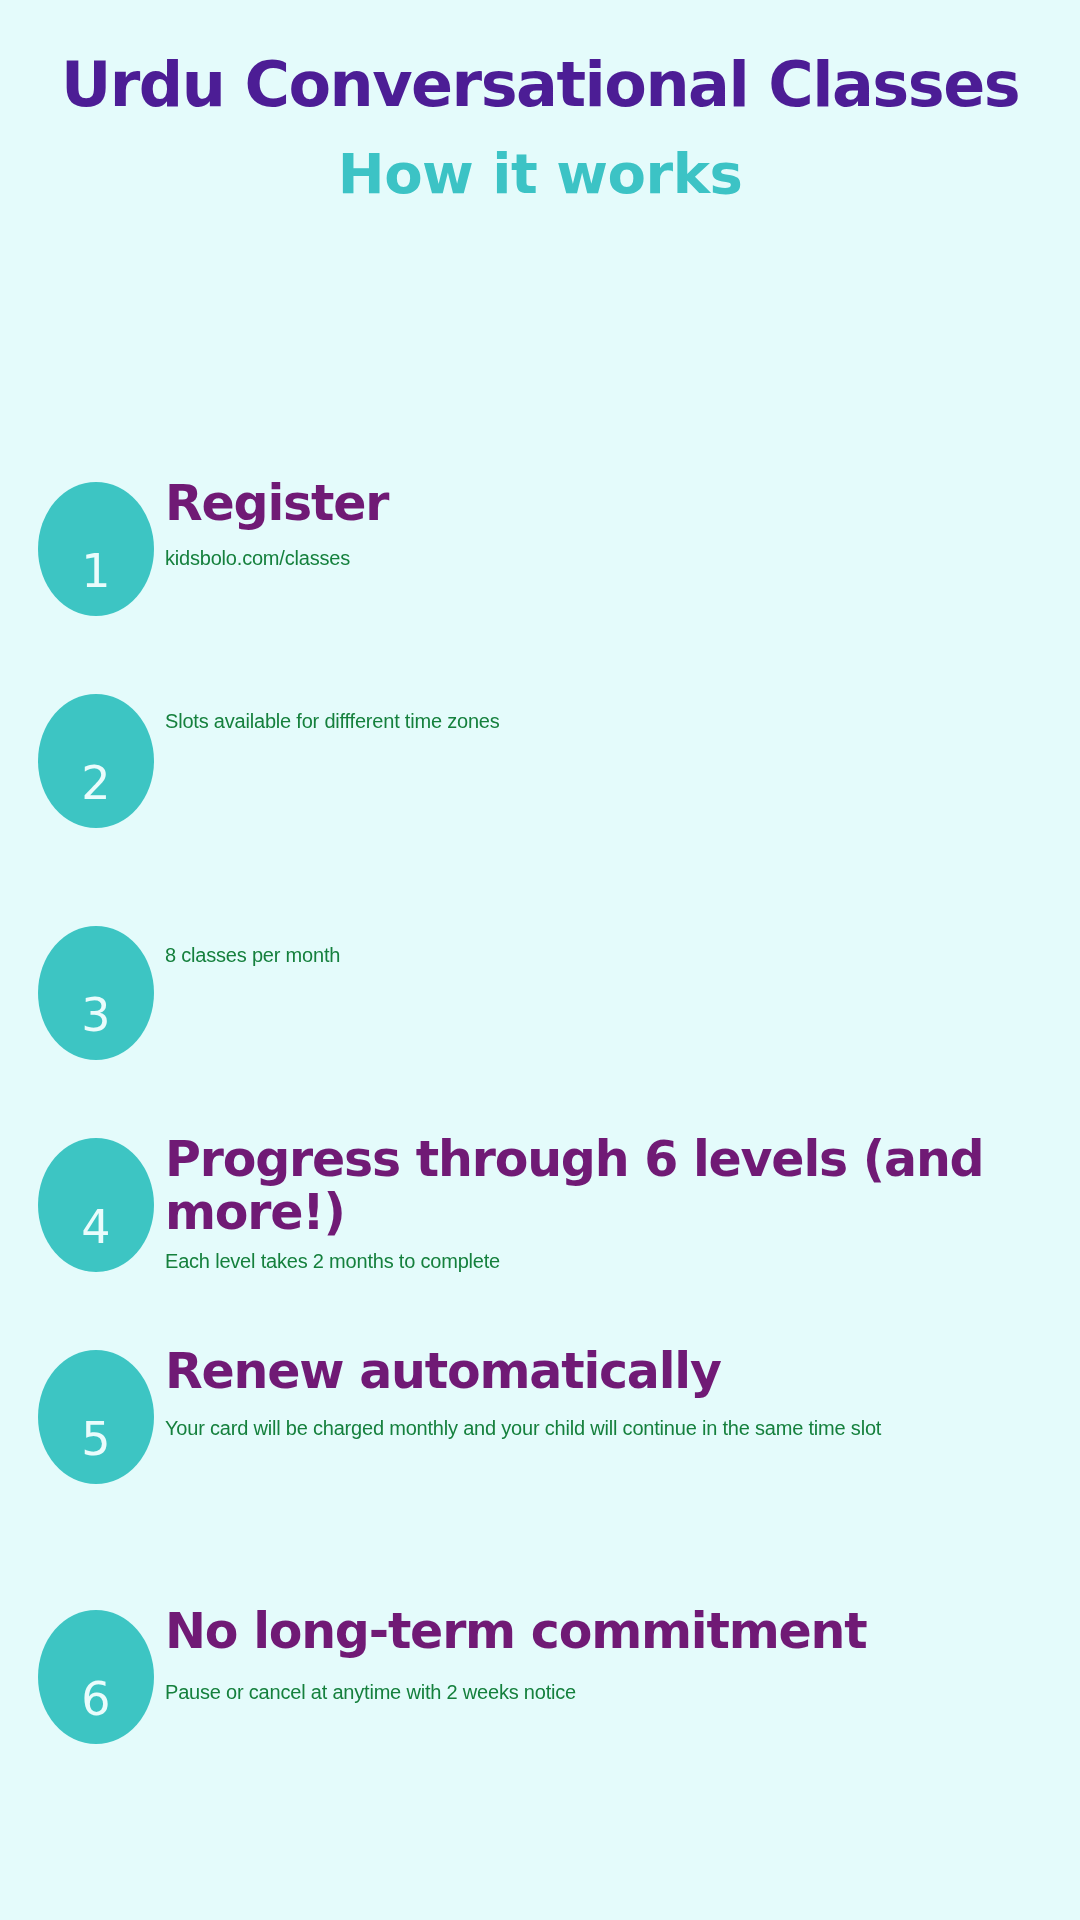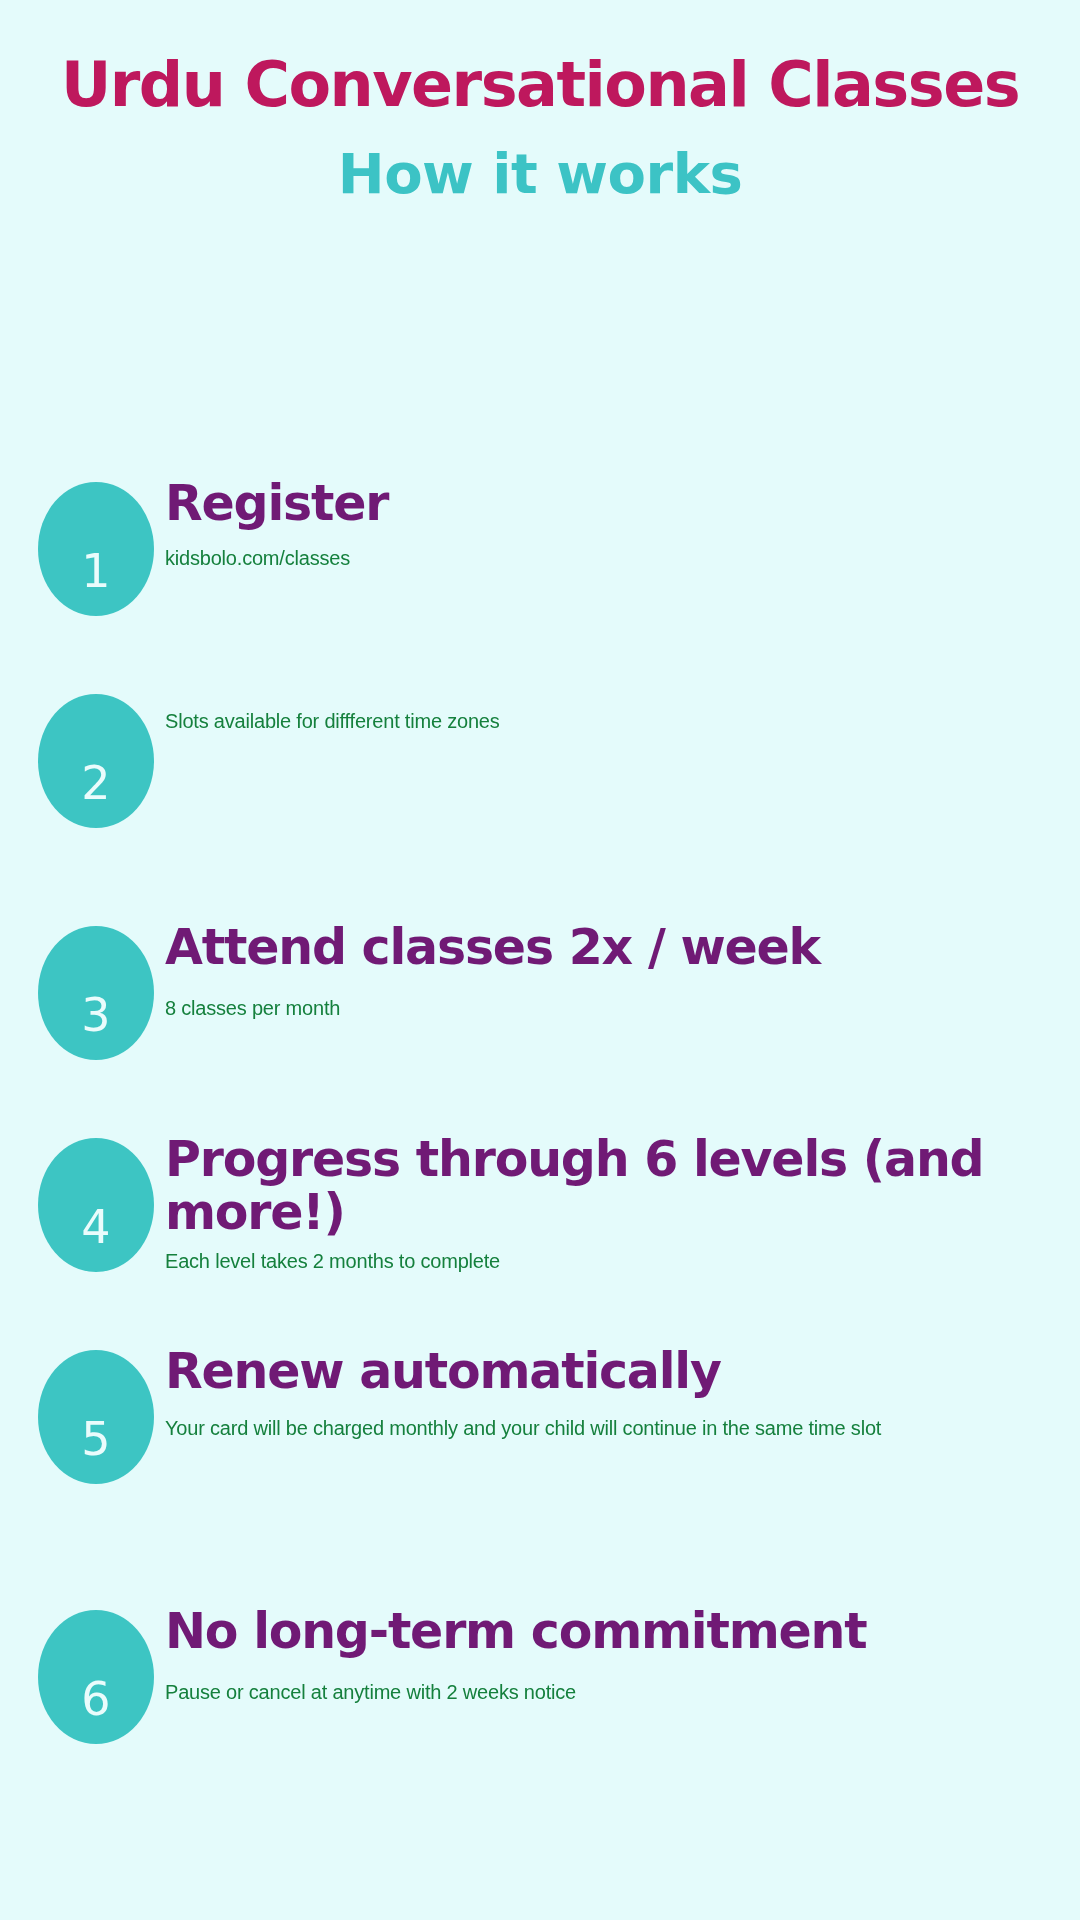--- a/index.html
+++ b/index.html
@@ -30,21 +30,21 @@
     width: 1080px;
     text-align: center;
   }
   .title {
     margin: 0;
     padding-top: 52px;
     font-family: "DejaVu Sans", sans-serif;
     font-size: 62px;
     font-weight: bold;
     letter-spacing: -1.5px;
-    color: #be185d;
+    color: #4c1d95;
     line-height: 1.05;
   }
   .subtitle {
     margin: 16px;
     padding-top: 10px;
     font-family: "DejaVu Sans", sans-serif;
     font-size: 56px;
     font-weight: bold;
     letter-spacing: -0.5px;
     color: #3cc3c5;
@@ -163,21 +163,20 @@
       <div class="step-body">
         <div class="step-desc">Slots available for diffferent time zones</div>
       </div>
     </div>
 
     <div class="step s3">
       <div class="badge">
         <div class="badge-num">3</div>
       </div>
       <div class="step-body">
-        <div class="step-heading">Attend classes 2x / week</div>
         <div class="step-desc">8 classes per month</div>
       </div>
     </div>
 
     <div class="step s4">
       <div class="badge">
         <div class="badge-num">4</div>
       </div>
       <div class="step-body">
         <div class="step-heading">Progress through 6 levels (and more!)</div>

